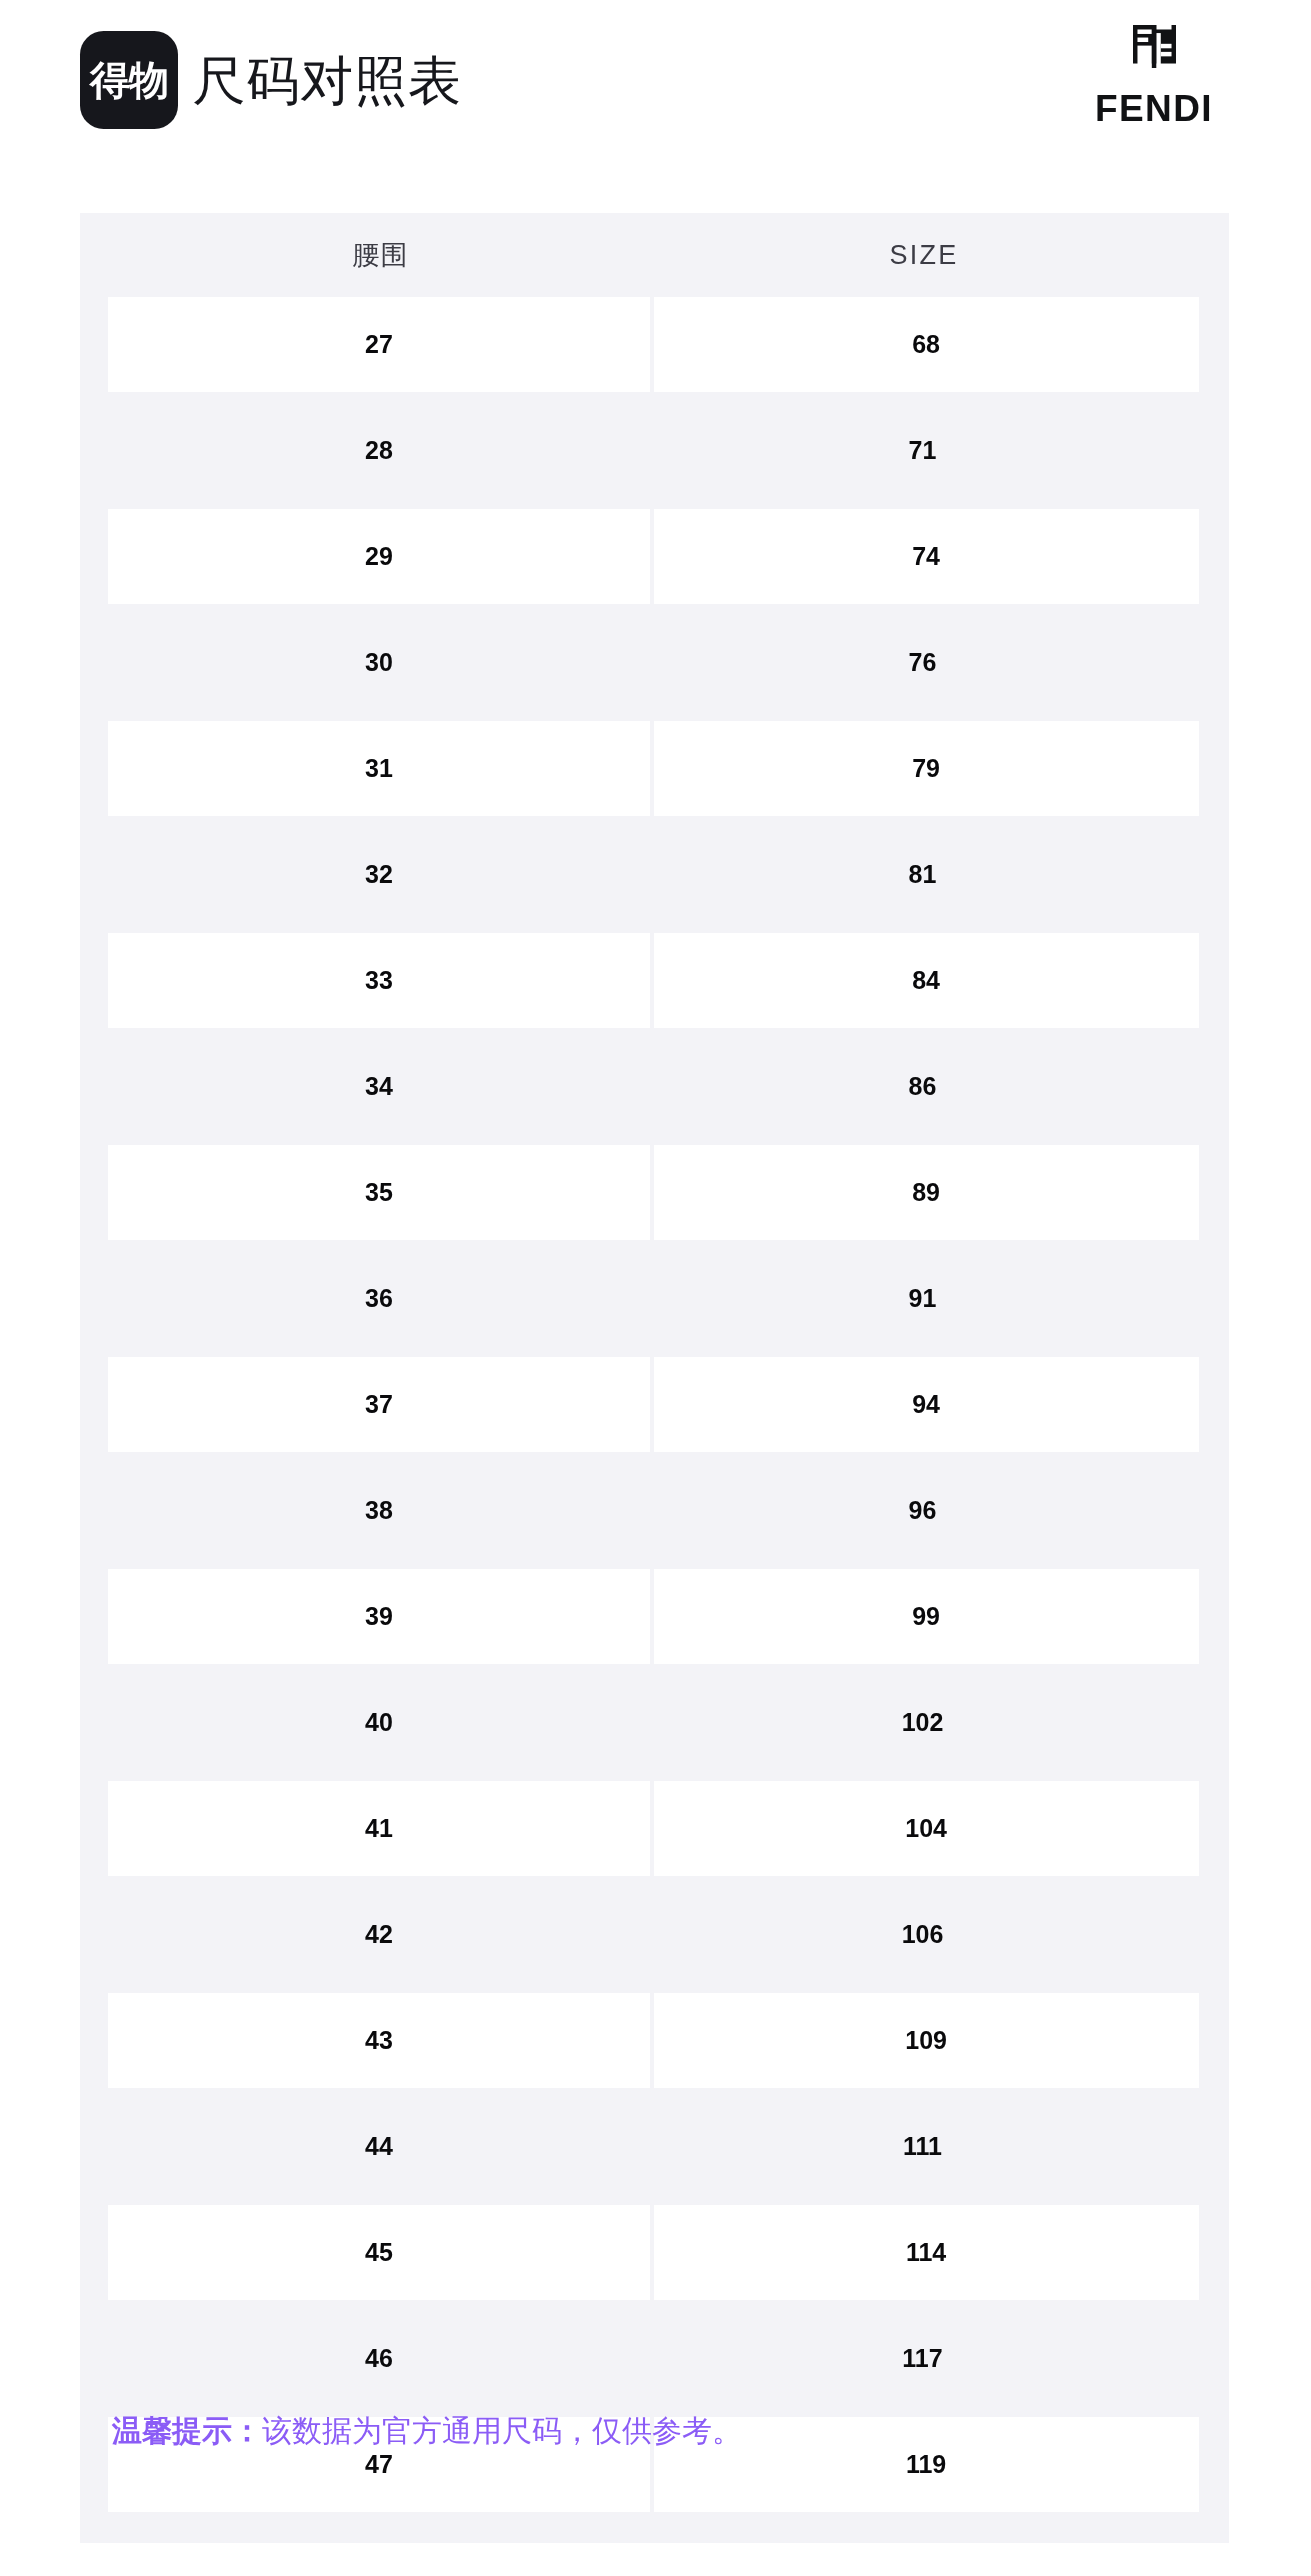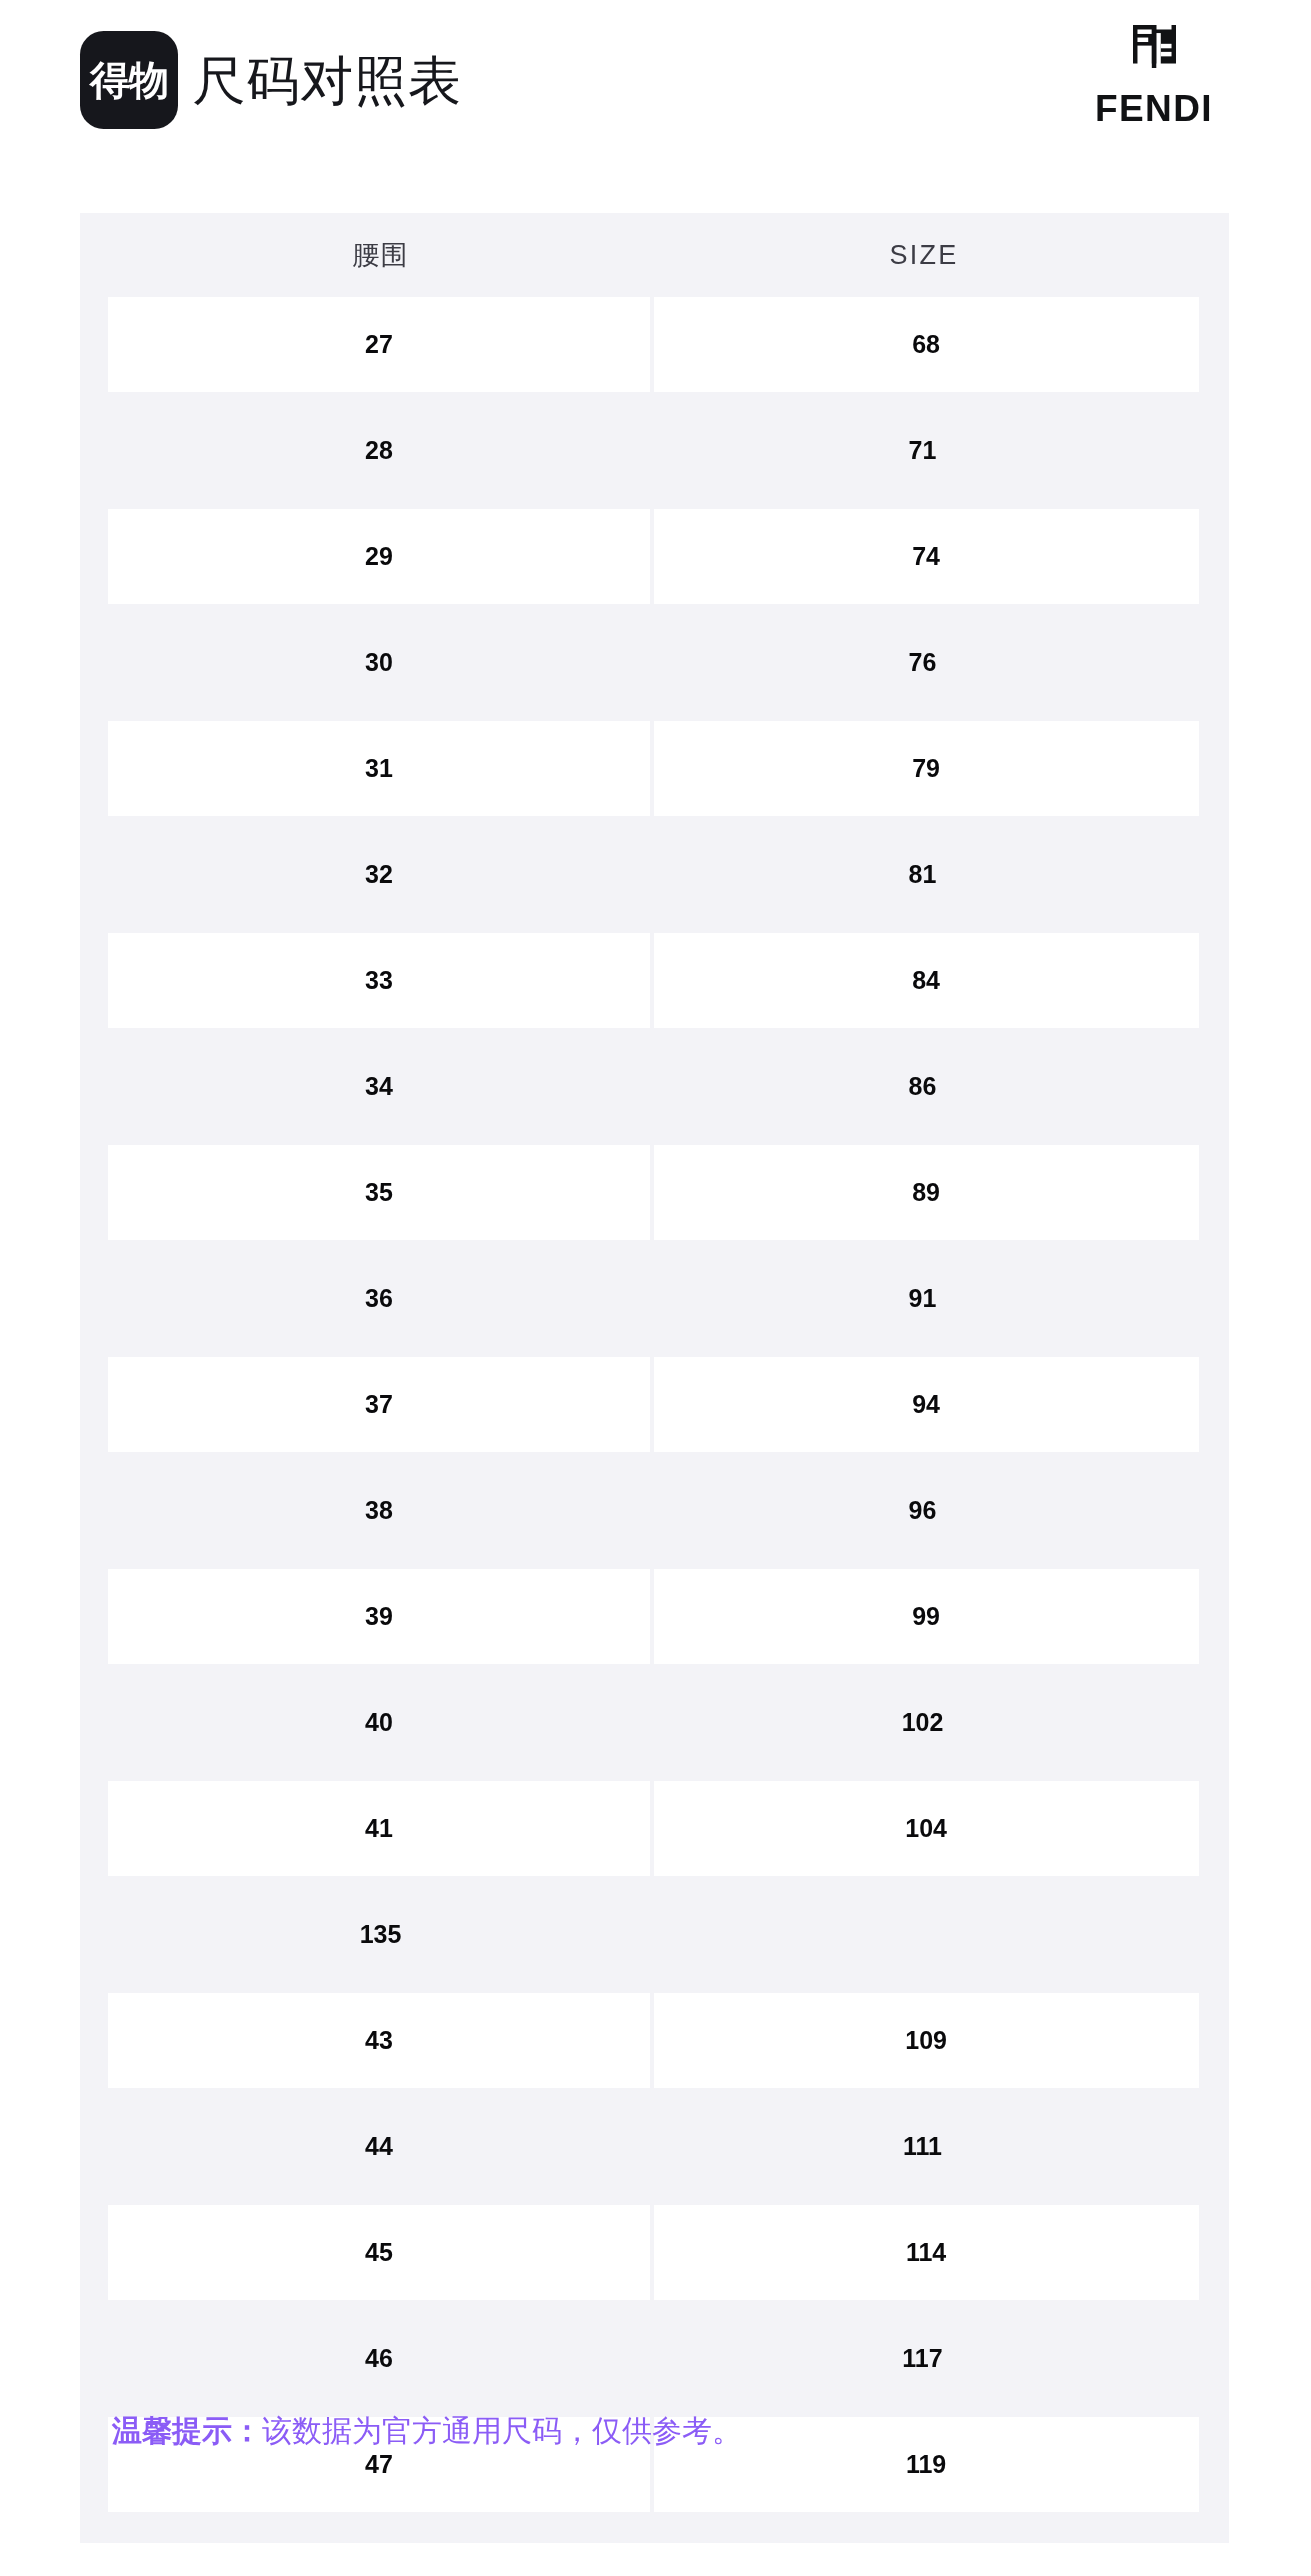--- a/index.html
+++ b/index.html
@@ -254,21 +254,22 @@
       </div>
       <div class="row row-tint">
         <div class="cell col-size">40</div>
         <div class="cell col-waist">102</div>
       </div>
       <div class="row row-light">
         <div class="cell col-size">41</div>
         <div class="cell col-waist">104</div>
       </div>
       <div class="row row-tint">
-        <div class="cell col-waist">135</div>
+        <div class="cell col-size">42</div>
+        <div class="cell col-waist">106</div>
       </div>
       <div class="row row-light">
         <div class="cell col-size">43</div>
         <div class="cell col-waist">109</div>
       </div>
       <div class="row row-tint">
         <div class="cell col-size">44</div>
         <div class="cell col-waist">111</div>
       </div>
       <div class="row row-light">

